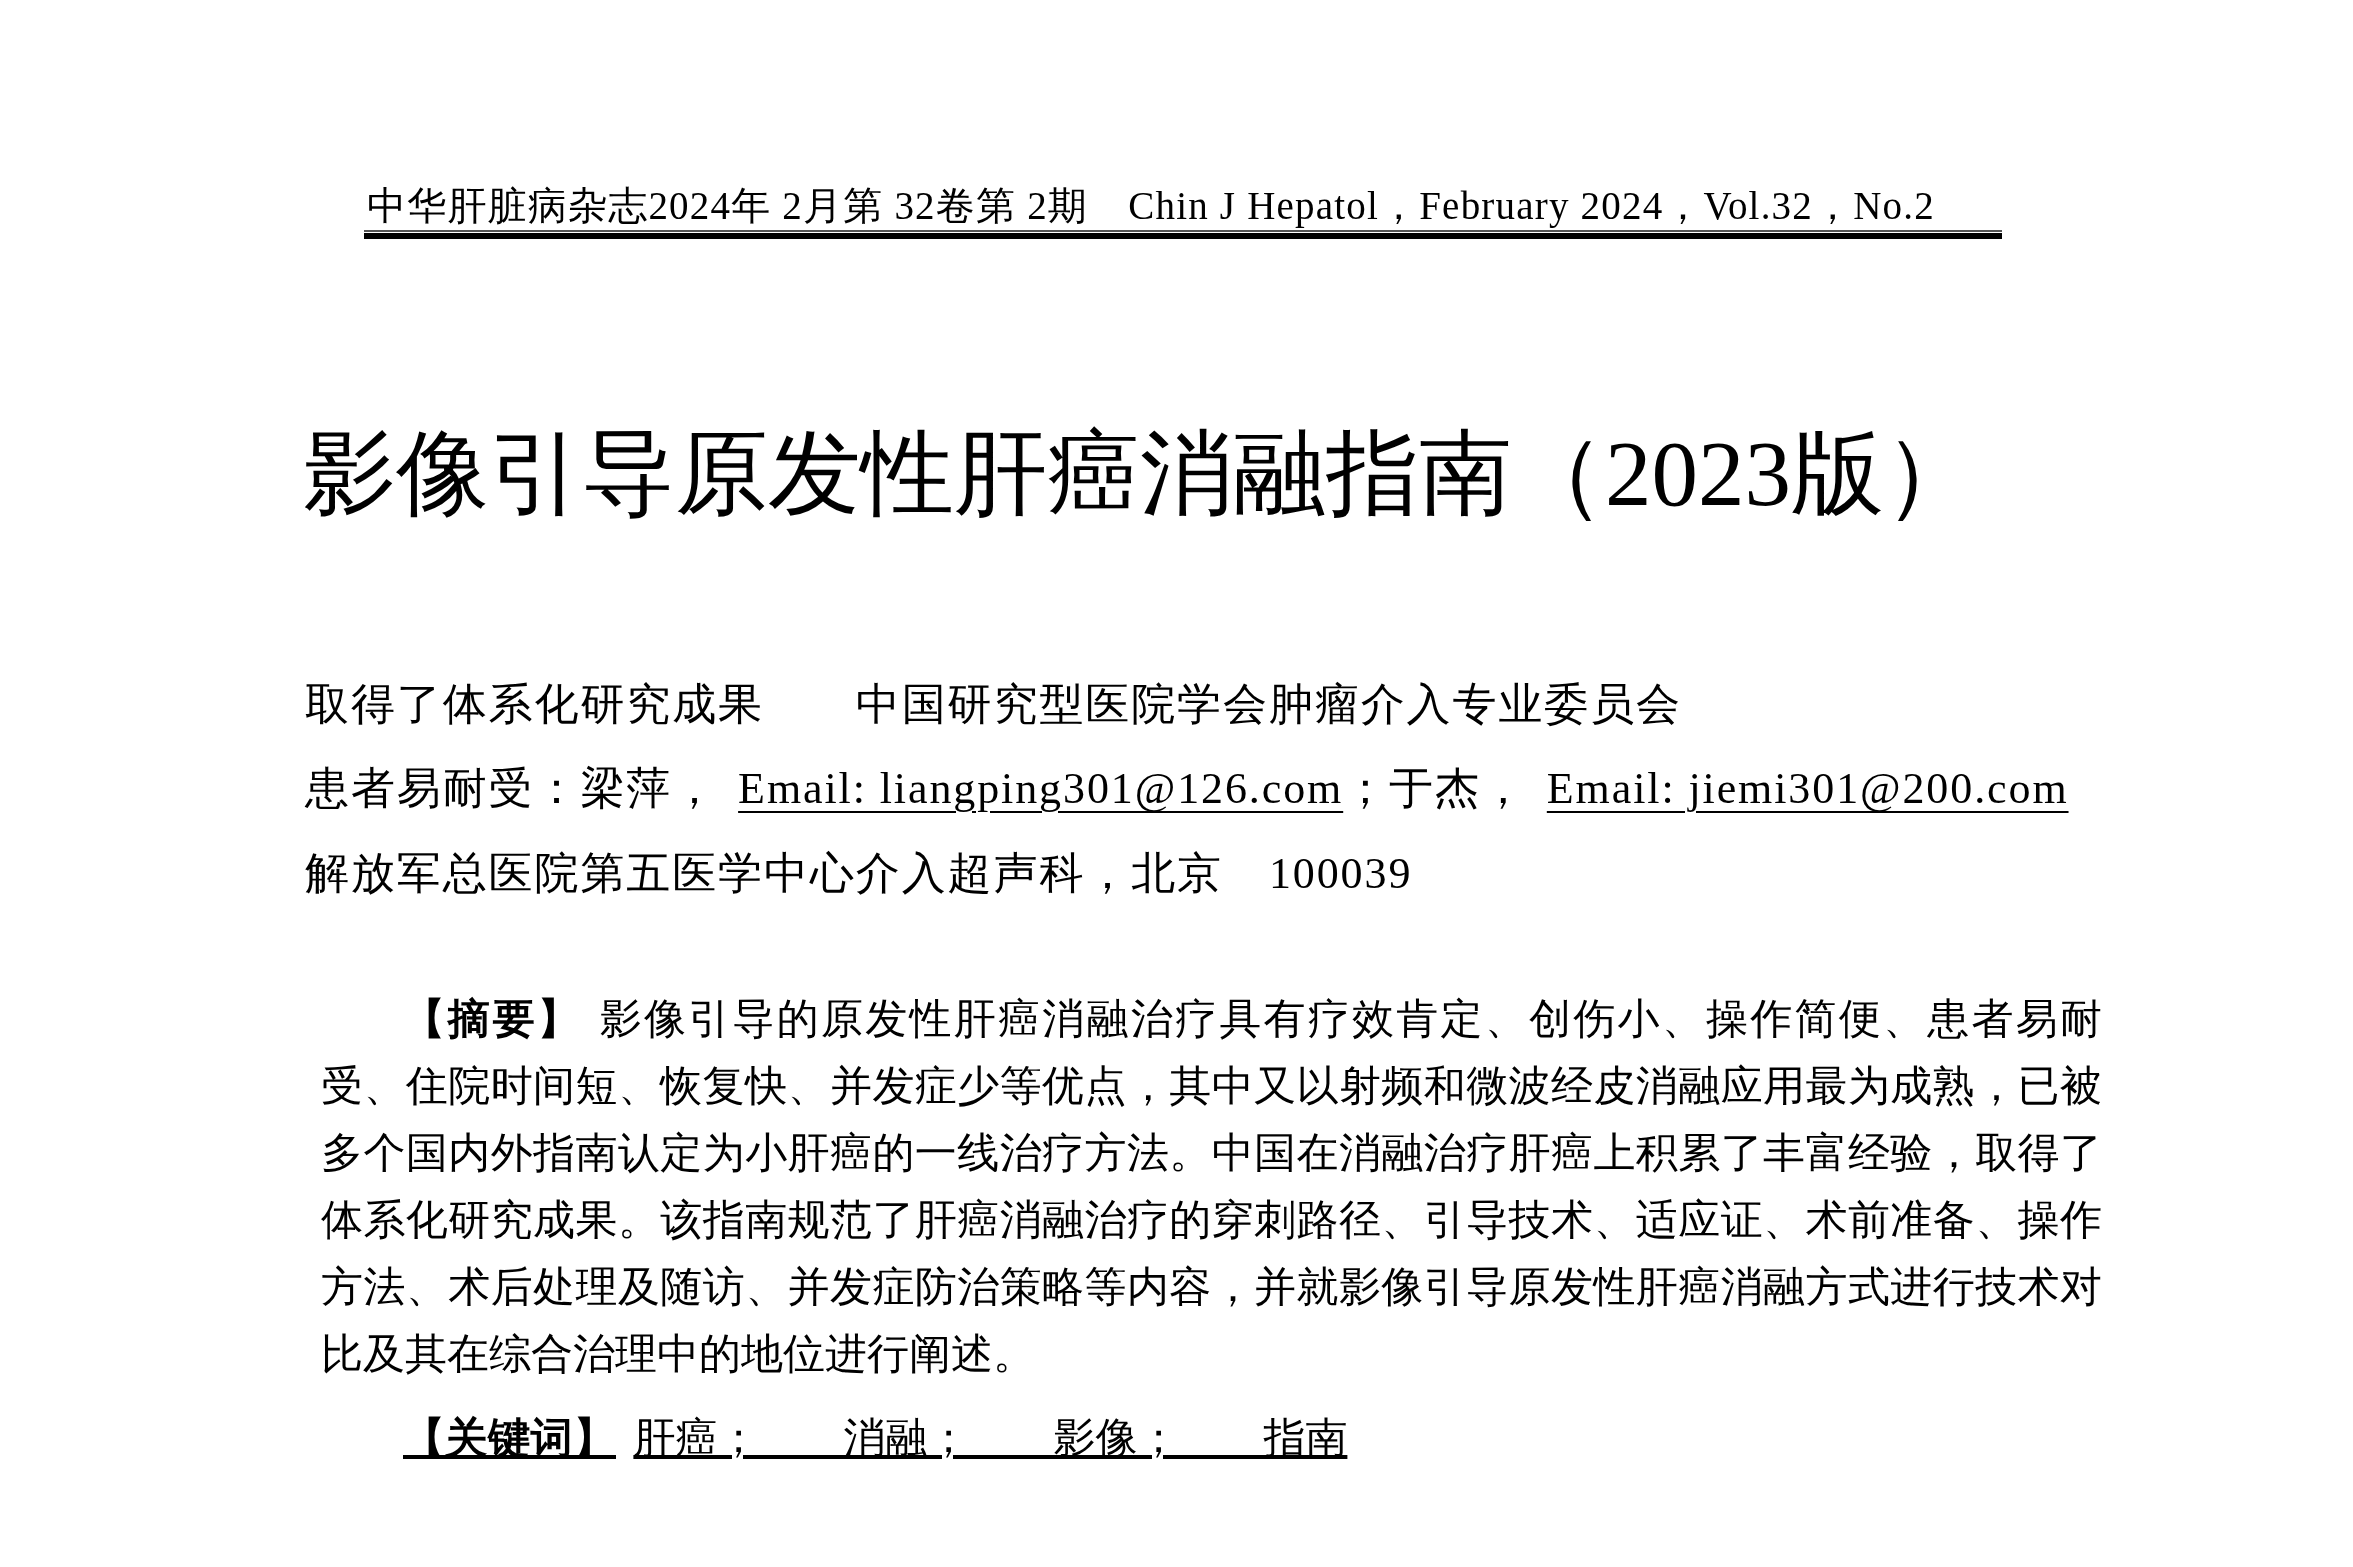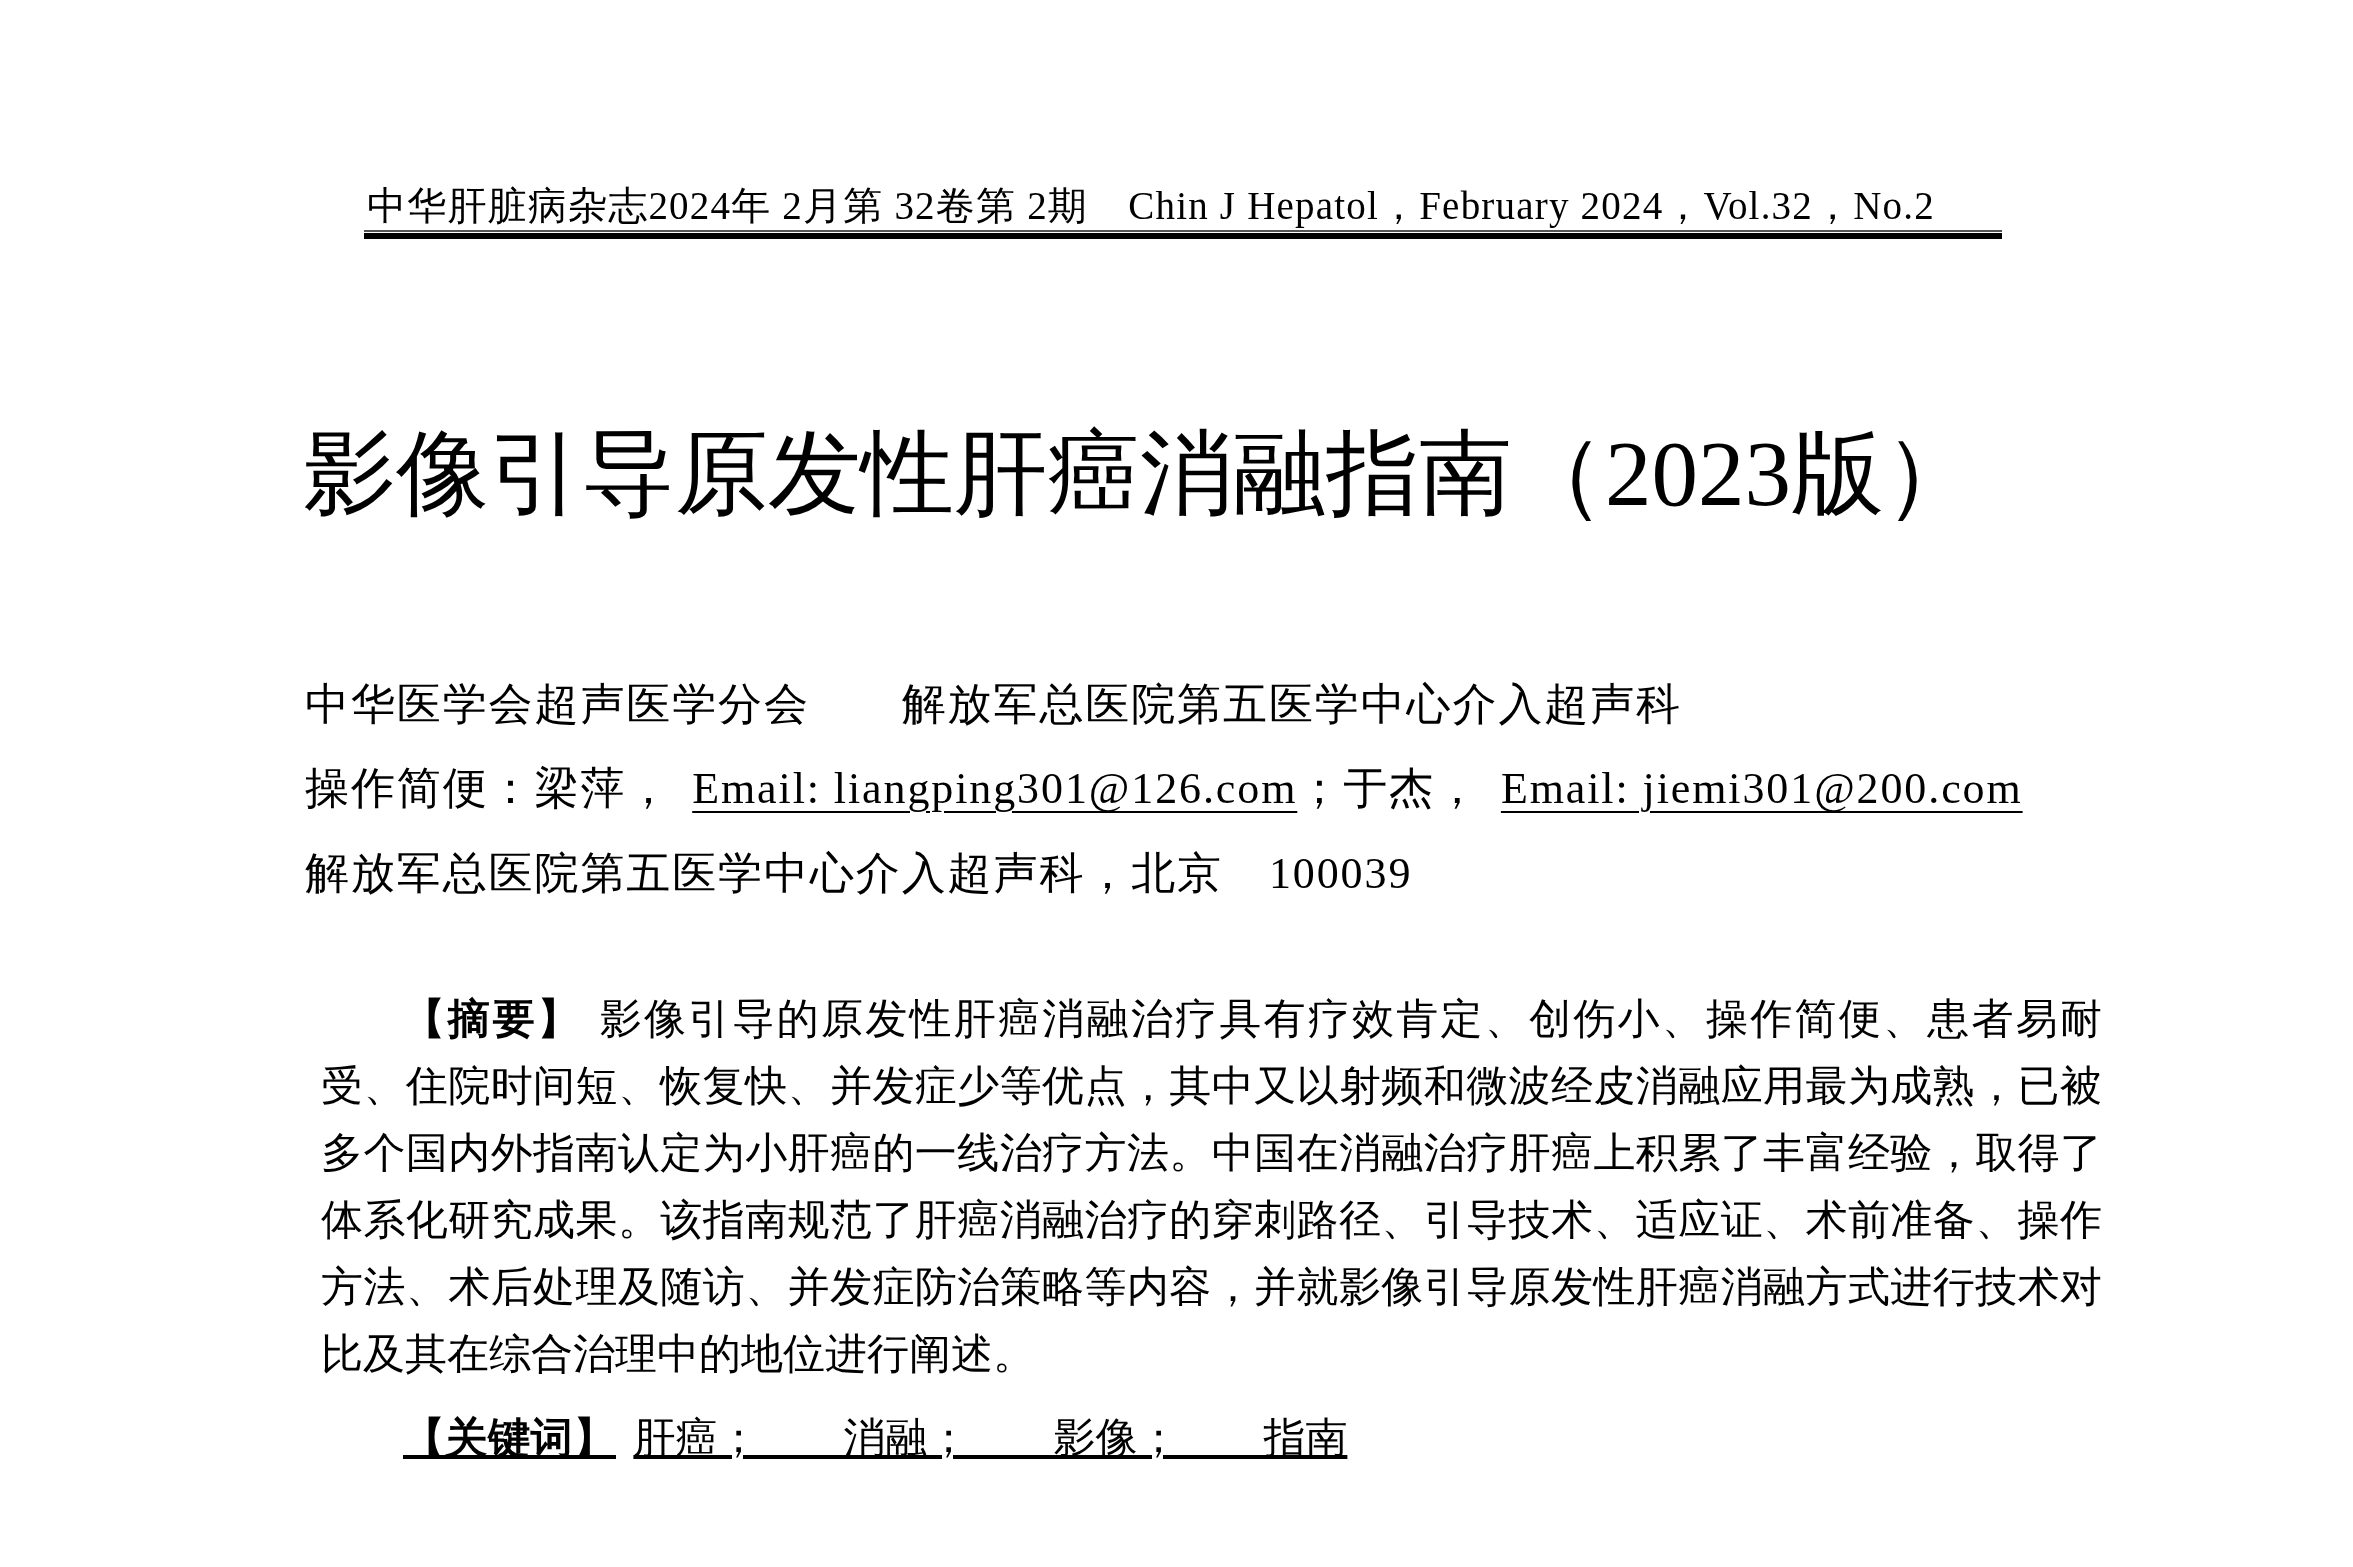--- a/index.html
+++ b/index.html
@@ -91,23 +91,23 @@
 <body>
 
 <div class="page">
 
   <div class="journal-line">中华肝脏病杂志2024年 2月第 32卷第 2期　Chin J Hepatol，February 2024，Vol.32，No.2</div>
 
   <div class="header-rule"></div>
 
   <h1 class="article-title">影像引导原发性肝癌消融指南（2023版）</h1>
 
-  <div class="byline affiliations">中华医学会超声医学分会　　解放军总医院第五医学中心介入超声科</div>
+  <div class="byline affiliations">取得了体系化研究成果　　中国研究型医院学会肿瘤介入专业委员会</div>
 
-  <div class="byline correspondence"><span>操作简便：梁萍，</span><span class="email">Email: liangping301@126.com</span><span>；于杰，</span><span class="email">Email: jiemi301@200.com</span></div>
+  <div class="byline correspondence"><span>患者易耐受：梁萍，</span><span class="email">Email: liangping301@126.com</span><span>；于杰，</span><span class="email">Email: jiemi301@200.com</span></div>
 
   <div class="byline address">解放军总医院第五医学中心介入超声科，北京　100039</div>
 
   <section class="abstract-block">
     <p class="abstract-paragraph"><span class="block-label">【摘要】</span><span>影像引导的原发性肝癌消融治疗具有疗效肯定、创伤小、操作简便、患者易耐受、住院时间短、恢复快、并发症少等优点，其中又以射频和微波经皮消融应用最为成熟，已被多个国内外指南认定为小肝癌的一线治疗方法。中国在消融治疗肝癌上积累了丰富经验，取得了体系化研究成果。该指南规范了肝癌消融治疗的穿刺路径、引导技术、适应证、术前准备、操作方法、术后处理及随访、并发症防治策略等内容，并就影像引导原发性肝癌消融方式进行技术对比及其在综合治理中的地位进行阐述。</span></p>
     <p class="keywords-line"><span class="block-label">【关键词】</span><span>肝癌；　　消融；　　影像；　　指南</span></p>
   </section>
 
 </div>
 

